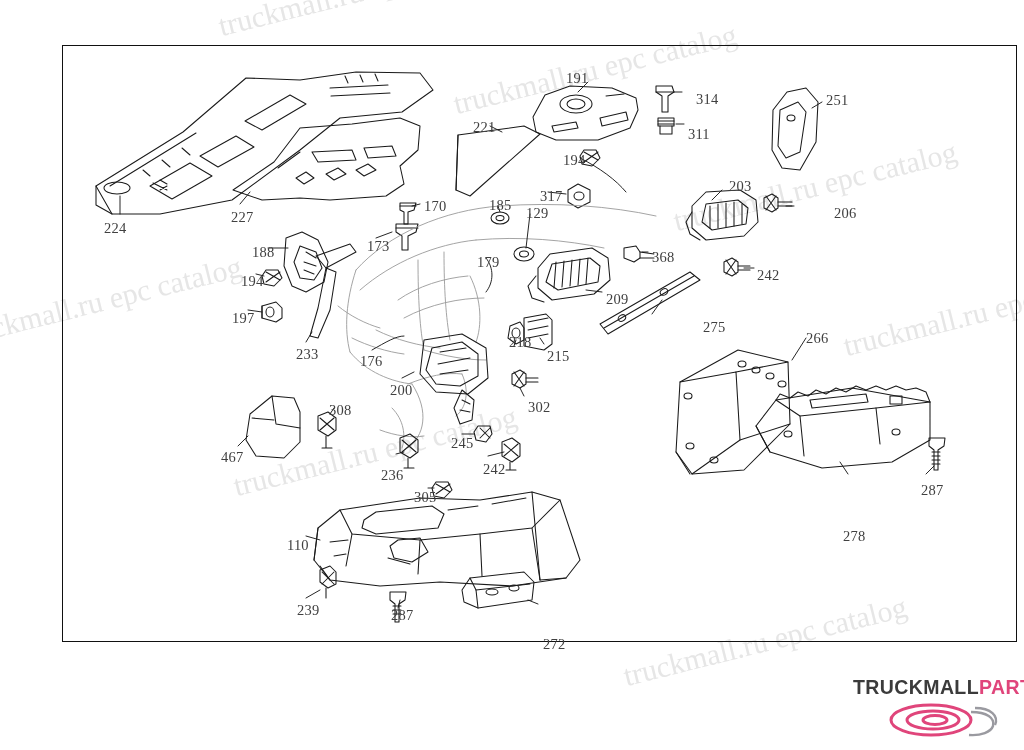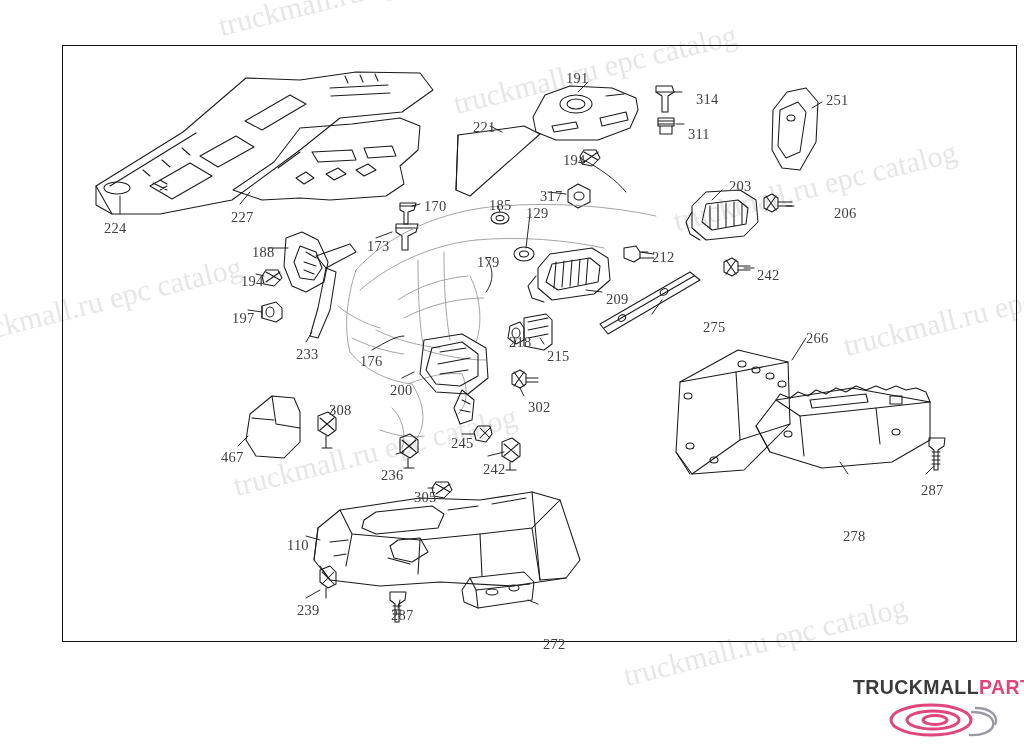--- a/index.html
+++ b/index.html
@@ -434,21 +434,21 @@
       <div class="lbl" style="left: 424px; top: 198px;">170</div>
       <div class="lbl" style="left: 489px; top: 197px;">185</div>
       <div class="lbl" style="left: 540px; top: 188px;">317</div>
       <div class="lbl" style="left: 526px; top: 205px;">129</div>
       <div class="lbl" style="left: 834px; top: 205px;">206</div>
       <div class="lbl" style="left: 104px; top: 220px;">224</div>
       <div class="lbl" style="left: 231px; top: 209px;">227</div>
       <div class="lbl" style="left: 367px; top: 238px;">173</div>
       <div class="lbl" style="left: 252px; top: 244px;">188</div>
       <div class="lbl" style="left: 477px; top: 254px;">179</div>
-      <div class="lbl" style="left: 652px; top: 249px;">212</div>
+      <div class="lbl" style="left: 652px; top: 249px;">368</div>
       <div class="lbl" style="left: 757px; top: 267px;">242</div>
       <div class="lbl" style="left: 241px; top: 273px;">194</div>
       <div class="lbl" style="left: 606px; top: 291px;">209</div>
       <div class="lbl" style="left: 232px; top: 310px;">197</div>
       <div class="lbl" style="left: 655px; top: 319px; margin-left: 48px;">275</div>
       <div class="lbl" style="left: 806px; top: 330px;">266</div>
       <div class="lbl" style="left: 296px; top: 346px;">233</div>
       <div class="lbl" style="left: 360px; top: 353px;">176</div>
       <div class="lbl" style="left: 509px; top: 334px;">218</div>
       <div class="lbl" style="left: 547px; top: 348px;">215</div>

